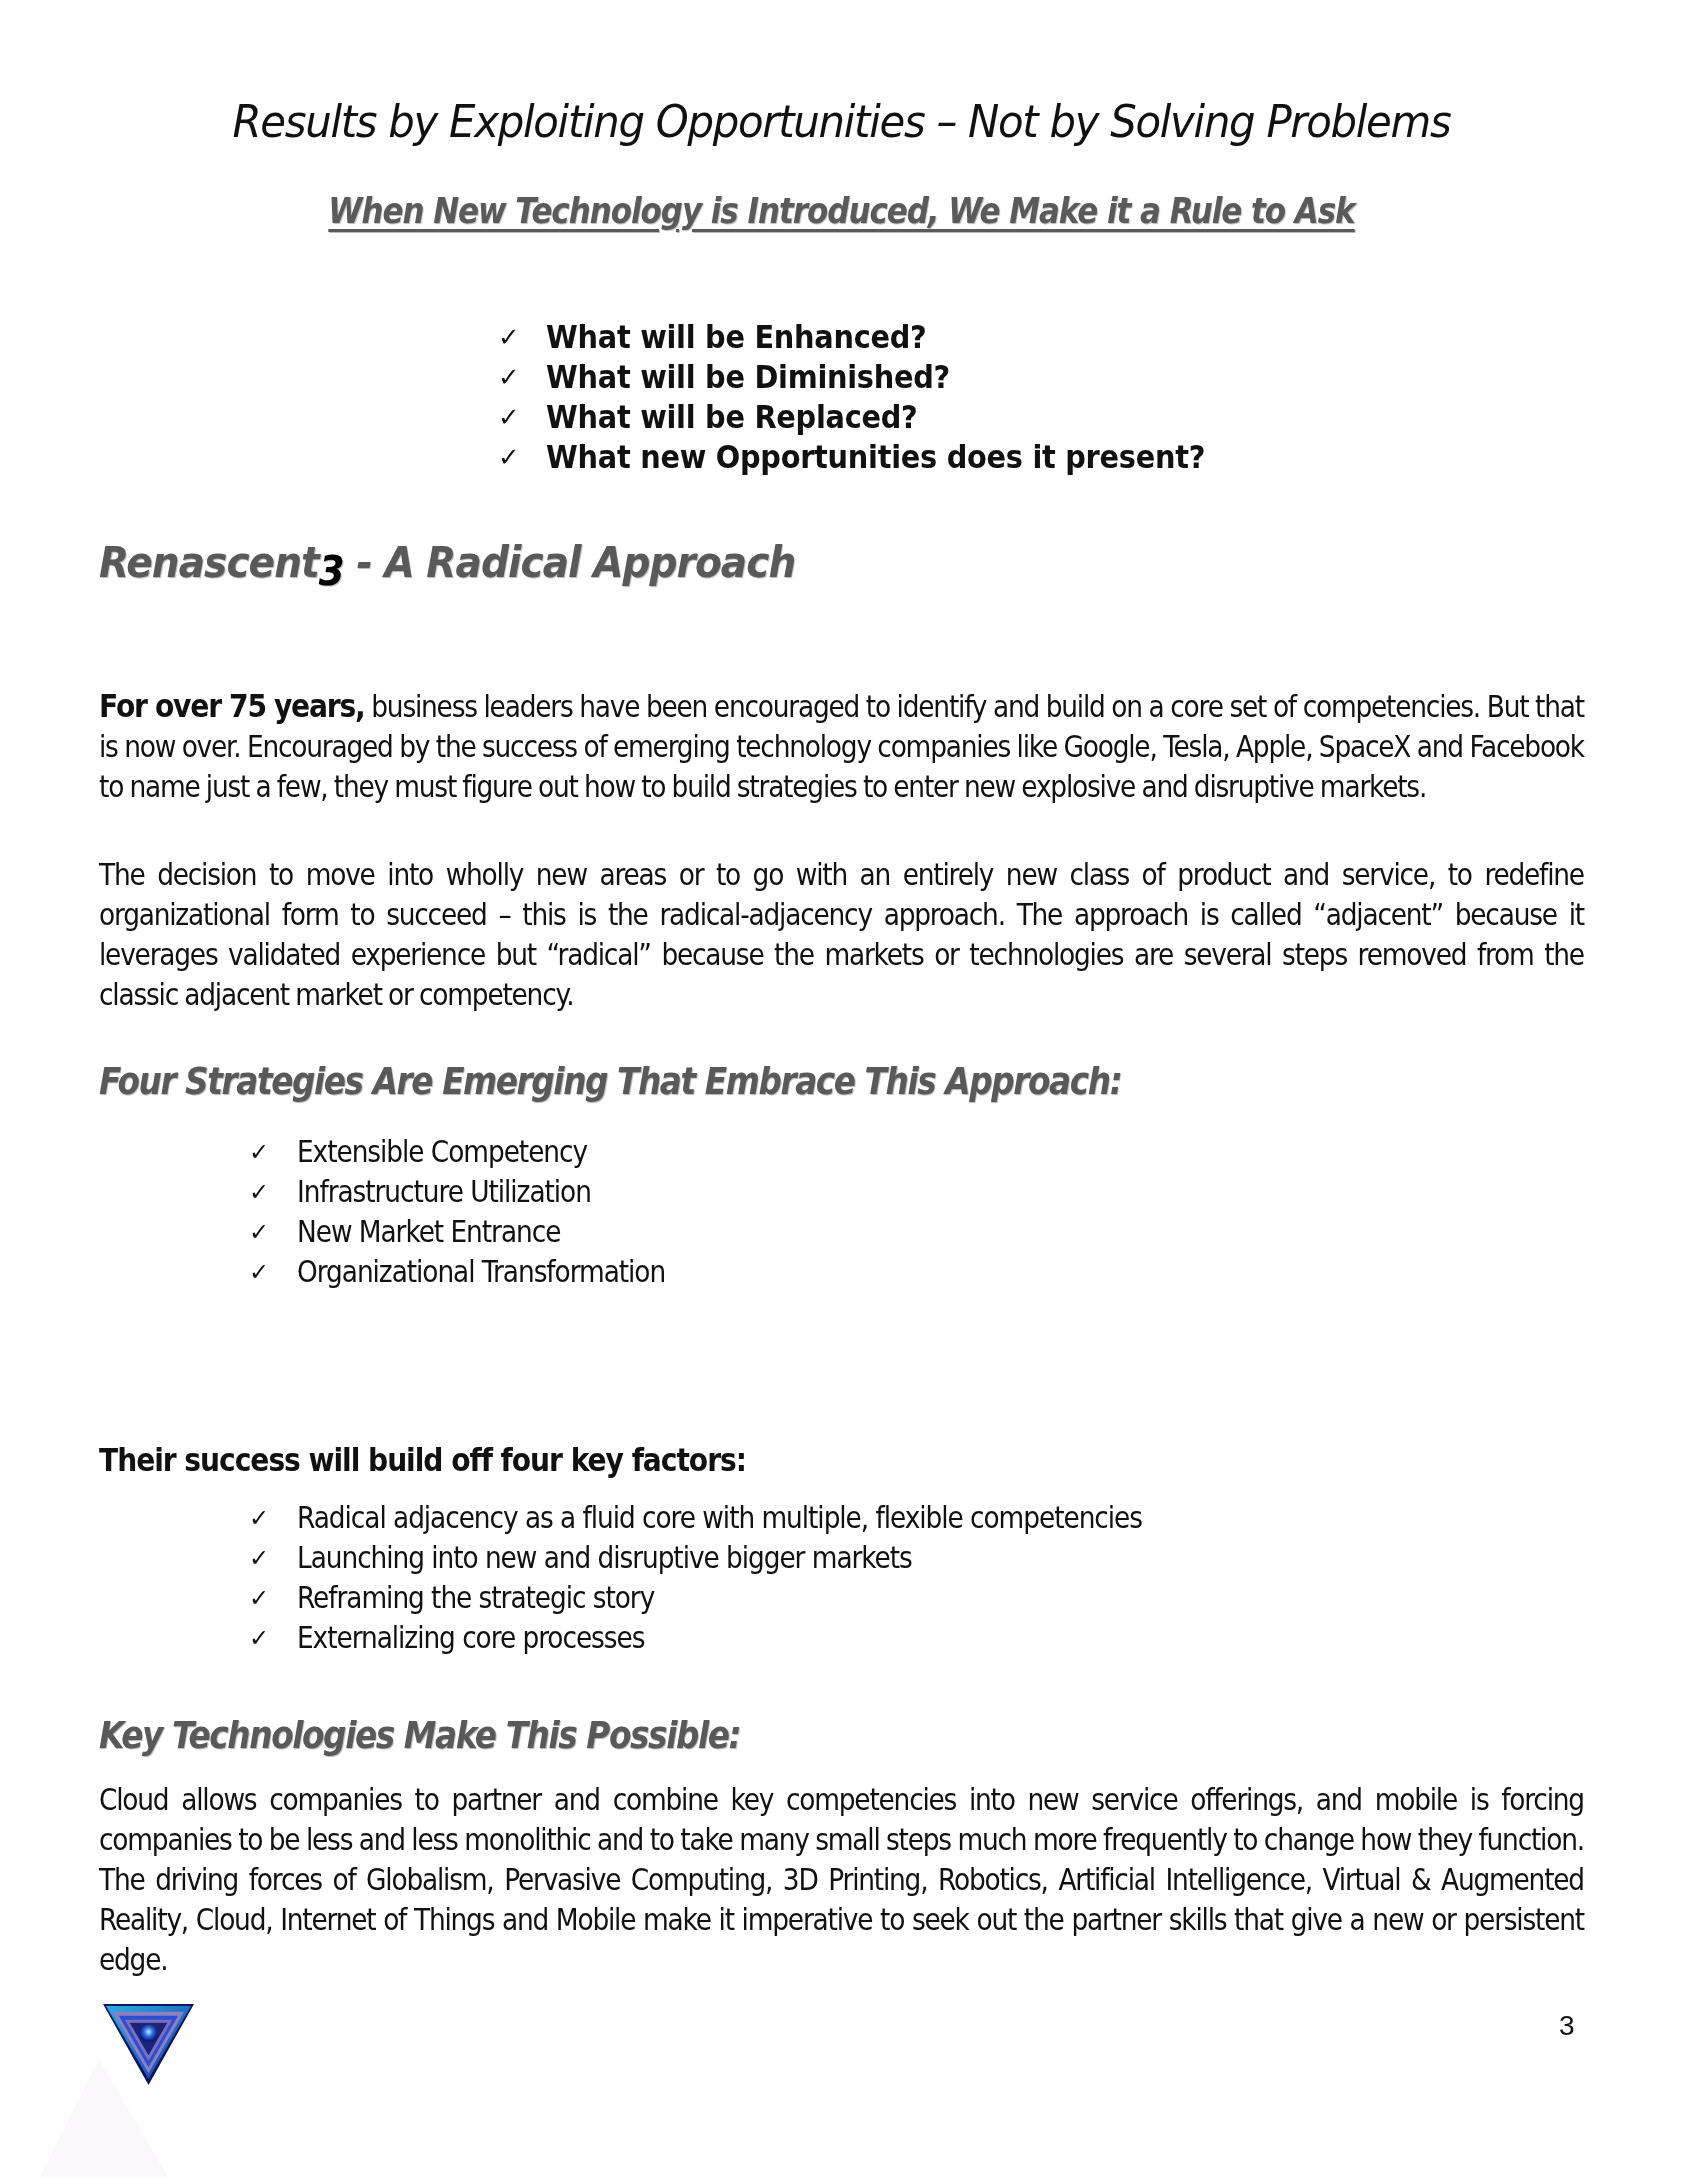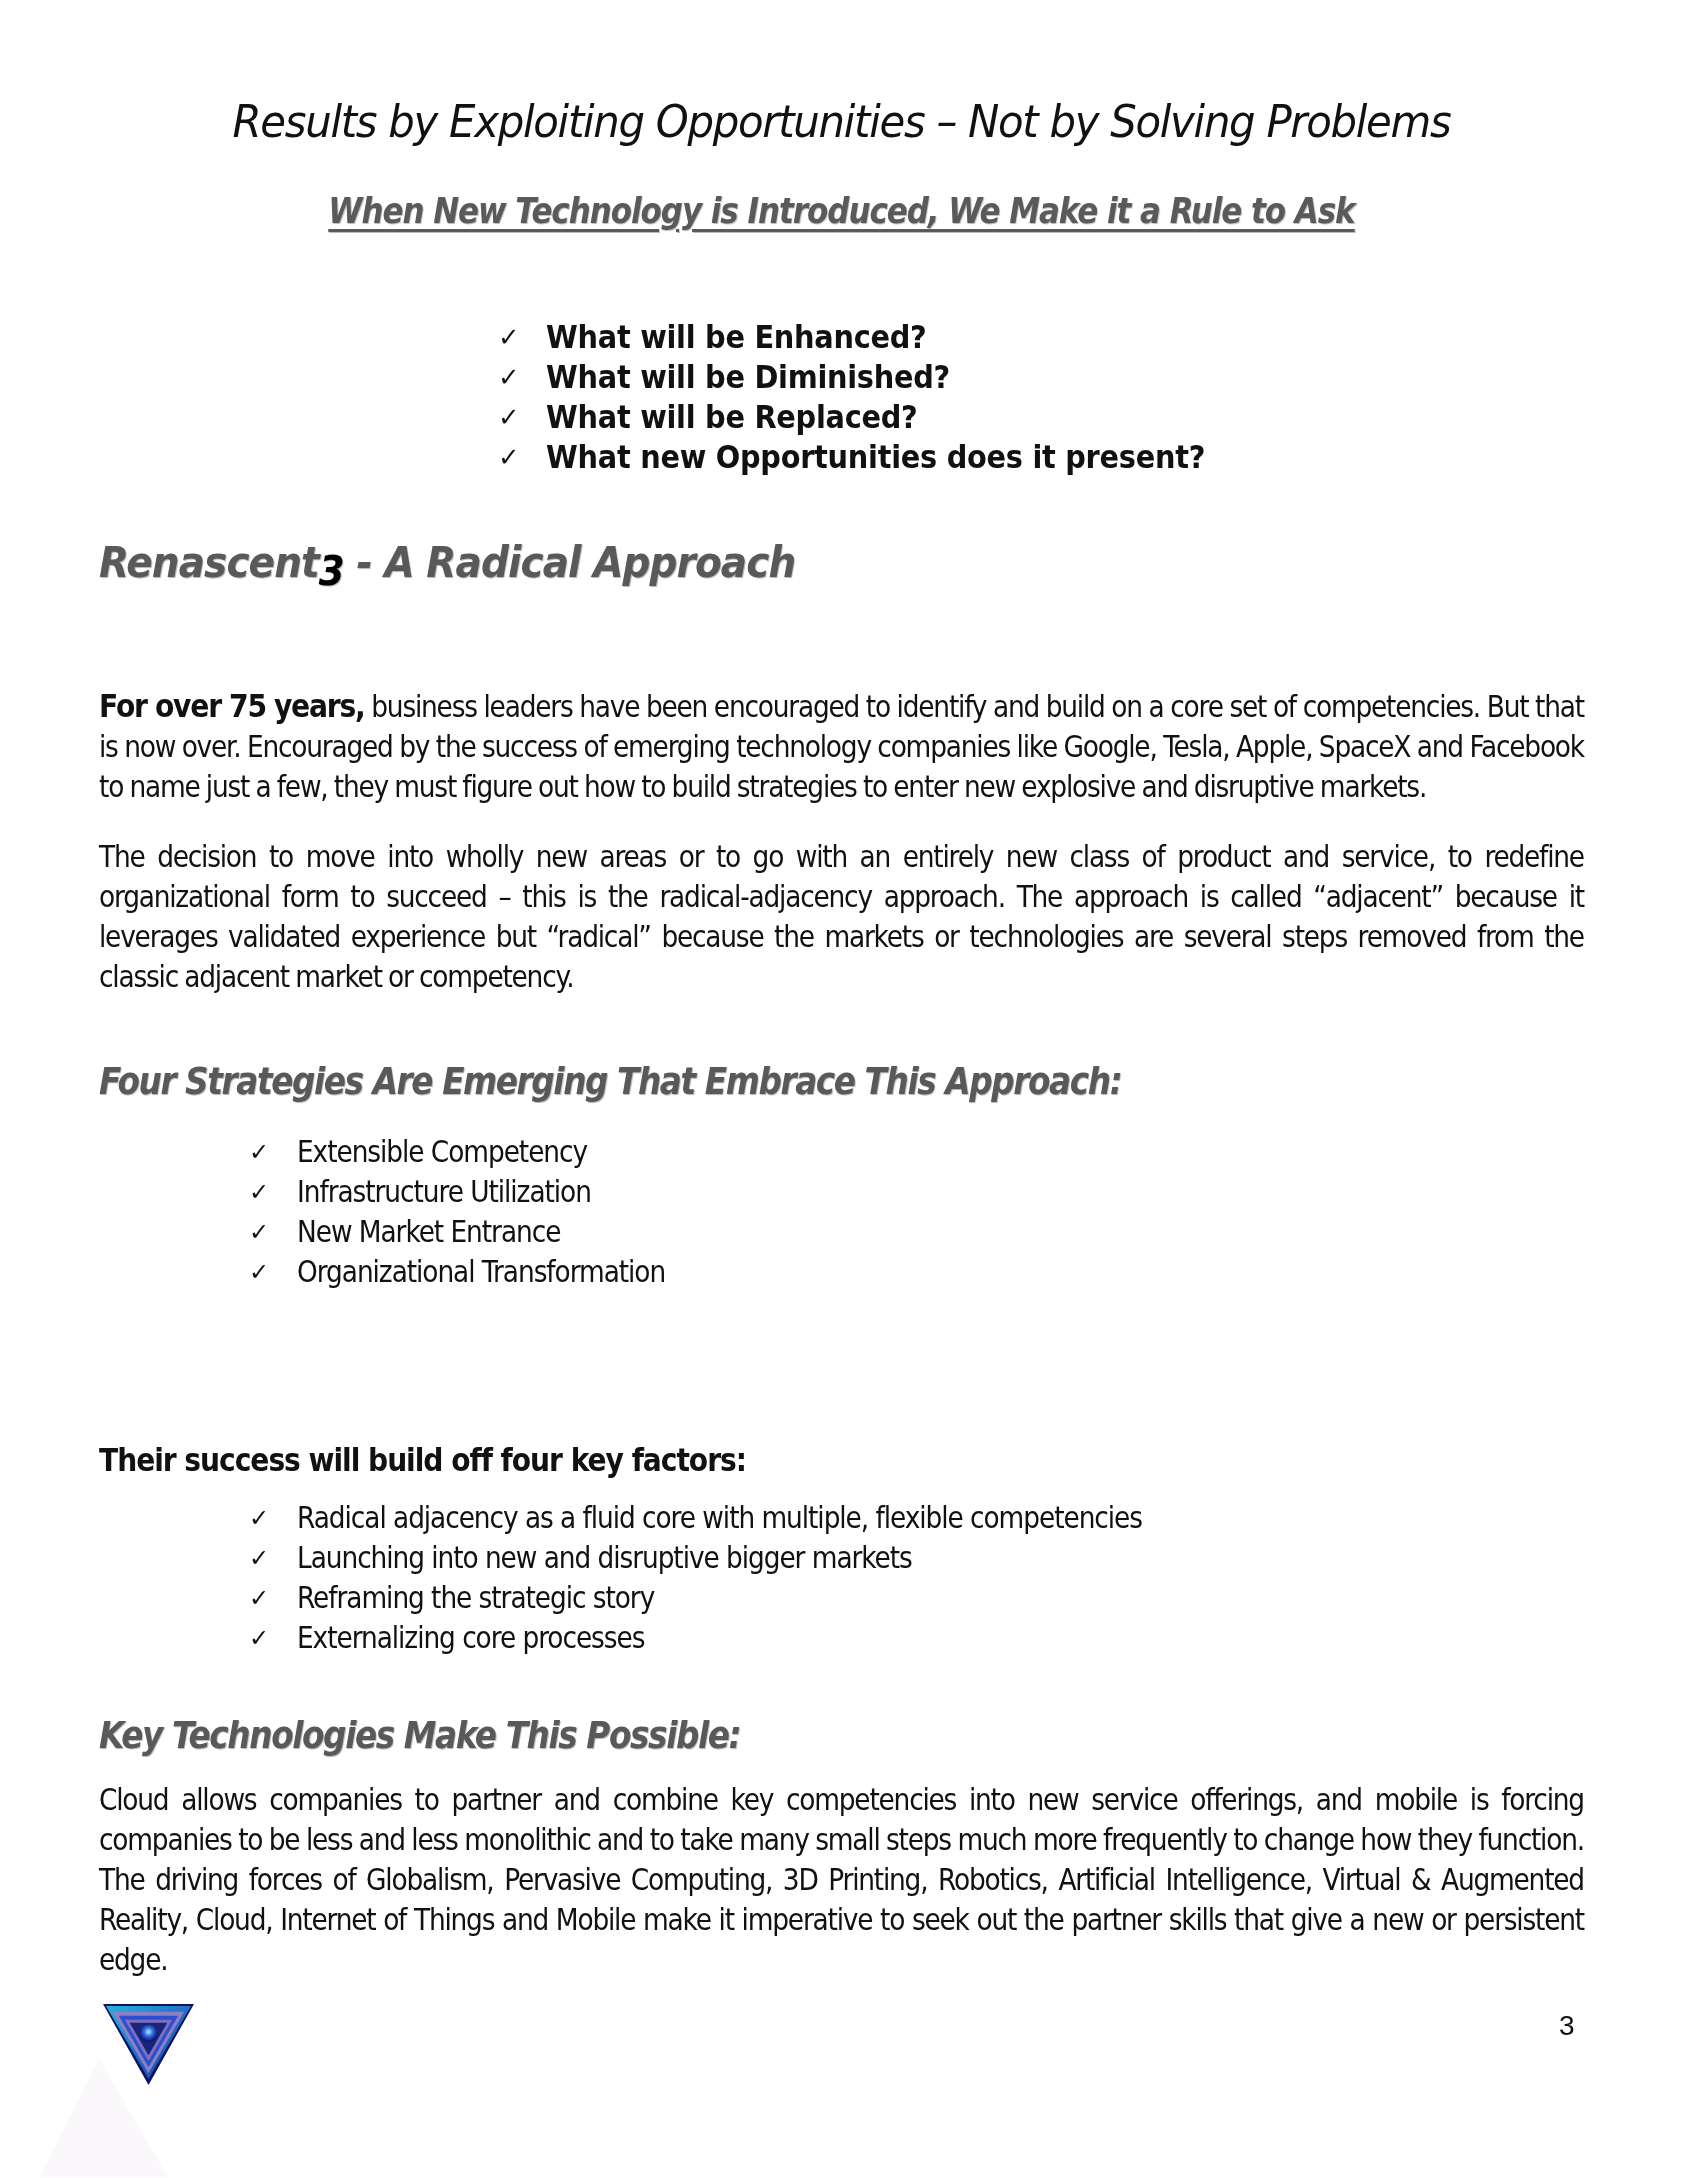--- a/index.html
+++ b/index.html
@@ -37,21 +37,21 @@
     .h-key { top: 1713px; font-size: 38px; letter-spacing: -1.6px; transform: scaleX(0.86); }
 
     .para {
       position: absolute; left: 99px; width: 1485px; font-size: 30px; line-height: 40px;
       text-align: justify; text-align-last: left; margin: 0;
       font-family: "DejaVu Sans", sans-serif; letter-spacing: -1.4px; word-spacing: -1px;
     }
     .para .inner { display: block; width: 1683px; transform: scaleX(0.8823); transform-origin: left; }
     .para b { font-weight: 600; font-size: 32px; }
     .p1 { top: 658px; margin-top: 28px; }
-    .p2 { top: 837px; }
+    .p2 { top: 855px; }
     .p3 { top: 1344px; }
     .p4 { top: 1780px; }
 
     .lead {
       position: absolute; left: 99px; top: 1441px; font-size: 32px; font-weight: 600; white-space: nowrap;
       letter-spacing: -1.2px; transform: scaleX(0.88); transform-origin: left;
     }
 
     .s-list { left: 249px; top: 1132px; }
     .f-list { left: 249px; top: 1498px; }

